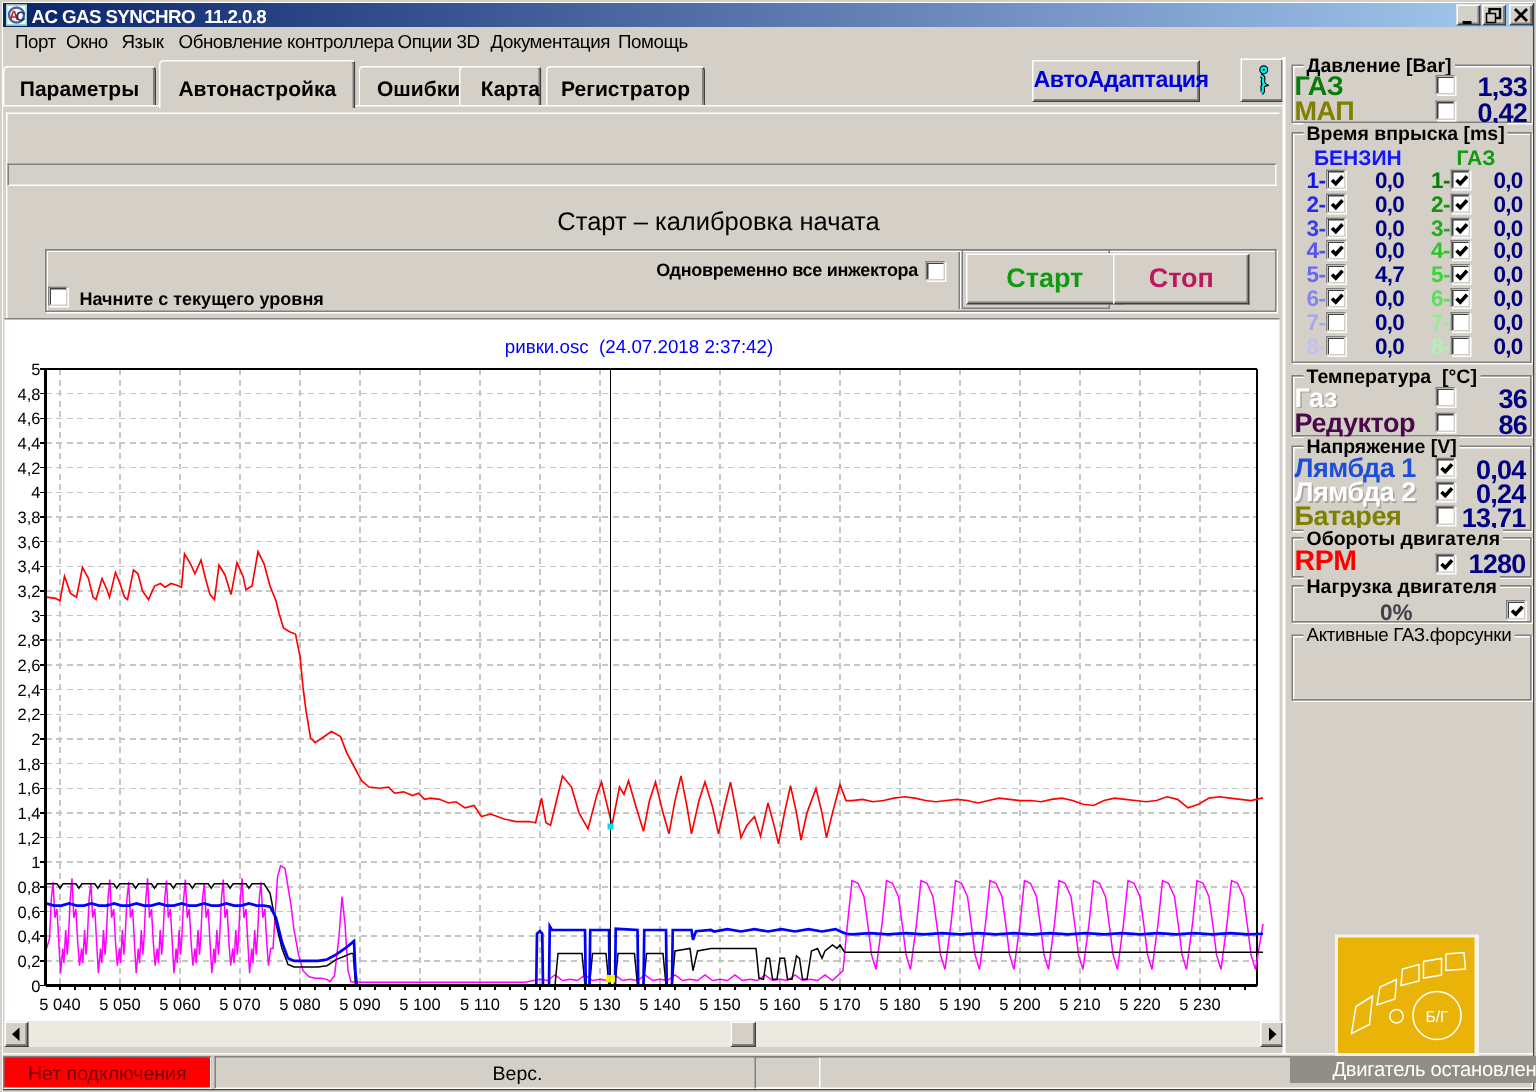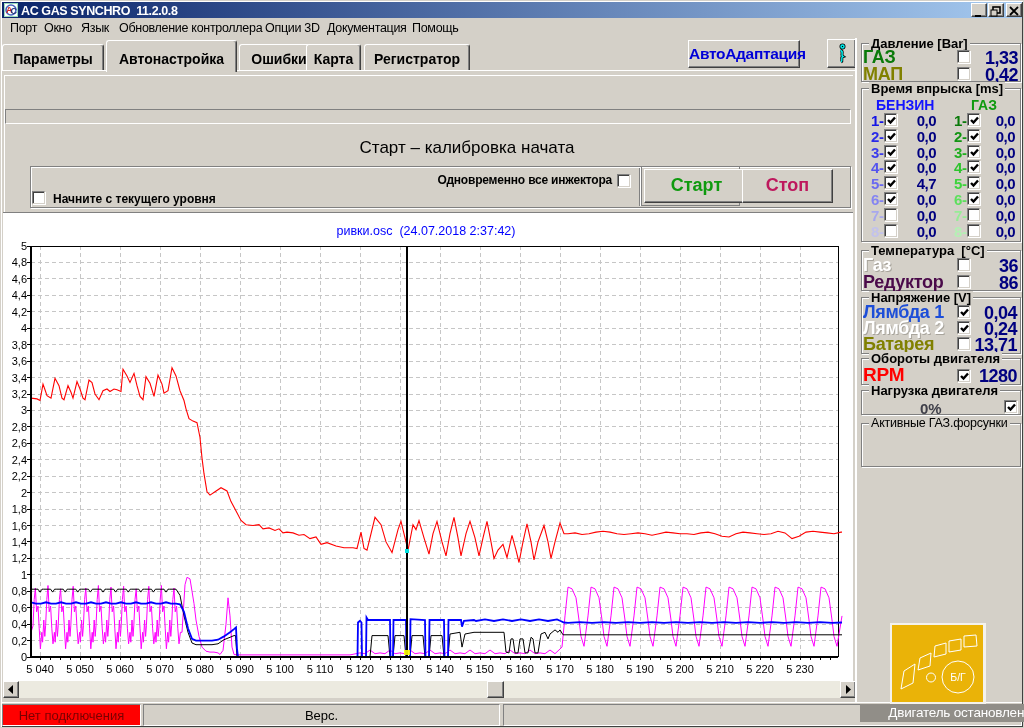--- a/index.html
+++ b/index.html
@@ -45,21 +45,21 @@
 <span class="abs" style="left:117px;top:3px;">Обновление контроллера</span>
 <span class="abs" style="left:263px;top:3px;">Опции 3D</span>
 <span class="abs" style="left:325px;top:3px;">Документация</span>
 <span class="abs" style="left:410px;top:3px;">Помощь</span>
 </div>
 
 <div class="abs" style="left:2px;top:40px;width:853px;height:32px;background:#d4d0c8;"></div>
 <div class="abs" id="tab1" style="left:2px;top:44px;width:102px;height:28px;background:#d4d0c8;border-top:1px solid #fff;border-left:1px solid #fff;border-right:1px solid #404040;border-radius:3px 3px 0 0;box-shadow:inset -1px 0 0 #808080;font-weight:bold;font-size:14px;text-align:center;padding-top:6px;">Параметры</div>
 <div class="abs" style="left:106px;top:40px;width:131px;height:32px;background:#d4d0c8;border-top:1px solid #fff;border-left:1px solid #fff;border-right:1px solid #404040;border-radius:3px 3px 0 0;box-shadow:inset -1px 0 0 #808080;font-weight:bold;font-size:14px;text-align:center;padding-top:10px;z-index:3;">Автонастройка</div>
 <div class="abs" style="left:239px;top:44px;width:80px;height:28px;background:#d4d0c8;border-top:1px solid #fff;border-left:1px solid #fff;border-right:1px solid #404040;border-radius:3px 3px 0 0;box-shadow:inset -1px 0 0 #808080;font-weight:bold;font-size:14px;text-align:center;padding-top:6px;">Ошибки</div>
-<div class="abs" style="left:306px;top:44px;width:55px;height:28px;background:#d4d0c8;border-top:1px solid #fff;border-left:1px solid #fff;border-right:1px solid #404040;border-radius:3px 3px 0 0;box-shadow:inset -1px 0 0 #808080;font-weight:bold;font-size:14px;text-align:center;padding-top:6px;">Карта</div>
+<div class="abs" style="left:306px;top:44px;width:55px;height:28px;background:#d4d0c8;border-top:1px solid #fff;border-left:1px solid #fff;border-right:1px solid #404040;border-radius:3px 3px 0 0;box-shadow:inset -1px 0 0 #808080;font-weight:bold;font-size:14px;text-align:right;padding-top:6px;">Карта</div>
 <div class="abs" style="left:364px;top:44px;width:106px;height:28px;background:#d4d0c8;border-top:1px solid #fff;border-left:1px solid #fff;border-right:1px solid #404040;border-radius:3px 3px 0 0;box-shadow:inset -1px 0 0 #808080;font-weight:bold;font-size:14px;text-align:center;padding-top:6px;">Регистратор</div>
 
 <div class="btn abs" style="left:688px;top:40px;width:112px;height:28px;text-align:center;"><span style="color:#0000d8;font-weight:bold;font-size:15.5px;line-height:26px;letter-spacing:-0.3px;">АвтоАдаптация</span></div>
 <div class="btn abs" style="left:827px;top:39px;width:29px;height:29px;">
 <svg width="27" height="27" viewBox="0 0 27 27">
       <g stroke="#000" stroke-width="3" fill="none">
         <circle cx="14.5" cy="6.5" r="1.5"></circle>
         <path d="M12.5,10.5 C16.5,11.5 12,14.5 15,16.5 C12,17.5 15.5,20.5 13,22"></path>
       </g>
       <g stroke="#00f0f0" stroke-width="1.5" fill="none">
@@ -67,21 +67,21 @@
         <path d="M12.5,10.5 C16.5,11.5 12,14.5 15,16.5 C12,17.5 15.5,20.5 13,22"></path>
       </g>
     </svg>
 </div>
 
 <div class="abs" style="left:2px;top:70px;width:853px;height:630px;background:#d4d0c8;border-top:1px solid #fff;"></div>
 <div class="abs" style="left:4px;top:75px;width:849px;height:623px;border-top:1px solid #fff;border-left:1px solid #fff;"></div>
 
 <div class="abs sunken" style="left:5px;top:109px;width:846px;height:15px;background:#d4d0c8;"></div>
 
-<div class="abs" style="left:0px;top:138px;width:934px;text-align:center;font-size:17px;">Старт – калибровка начата</div>
+<div class="abs" style="left:12px;top:138px;width:934px;text-align:center;font-size:17px;">Старт – калибровка начата</div>
 
 <div class="abs" style="left:30px;top:166px;width:821px;height:42px;border:1px solid #808080;box-shadow:1px 1px 0 #fff, inset 1px 1px 0 #fff;background:#d4d0c8;"></div>
 <div class="cb" style="left:32px;top:191px;"></div>
 <div class="abs" style="left:53px;top:192px;font-size:12px;font-weight:bold;">Начните с текущего уровня</div>
 <div class="abs" style="left:380px;top:173px;width:232px;text-align:right;font-size:12px;font-weight:bold;letter-spacing:-0.2px;">Одновременно все инжектора</div>
 <div class="cb" style="left:617px;top:174px;"></div>
 <div class="abs" style="left:639px;top:168px;width:2px;height:38px;border-left:1px solid #808080;border-right:1px solid #fff;"></div>
 <div class="abs" style="left:641px;top:166px;width:99px;height:40px;border:1px solid #808080;"></div>
 <div class="btn abs" style="left:644px;top:169px;width:105px;height:34px;text-align:center;"><span style="color:#0f9a0f;font-weight:bold;font-size:18px;line-height:30px;">Старт</span></div>
 <div class="btn abs" style="left:742px;top:169px;width:91px;height:34px;text-align:center;"><span style="color:#be185d;font-weight:bold;font-size:18px;line-height:30px;text-align:center;">Стоп</span></div>
@@ -313,21 +313,21 @@
 <div class="btn abs" style="left:840px;top:681px;width:16px;height:17px;"><svg width="14" height="15">
       <path d="M5,3 L10,7.5 L5,12 Z" fill="#000"></path>
     </svg></div>
 <div class="btn abs" style="left:487px;top:681px;width:17px;height:17px;"></div>
 
 <div class="abs" style="left:855px;top:38px;width:2px;height:664px;background:#fff;"></div>
 <div class="abs" style="left:858px;top:38px;width:164px;height:664px;background:#d4d0c8;"></div>
 
 <div class="abs" style="left:2px;top:702px;width:1020px;height:24px;background:#d4d0c8;border-top:1px solid #fff;"></div>
 <div class="abs sunken" style="left:2px;top:704px;width:139px;height:22px;background:#ff0000;color:#7a0000;font-size:13px;text-align:center;padding-top:3px;">Нет подключения</div>
-<div class="abs sunken" style="left:143px;top:704px;width:357px;height:22px;font-size:13px;text-align:center;padding-top:3px;">Верс.</div>
+<div class="abs sunken" style="left:143px;top:704px;width:404px;height:22px;font-size:13px;text-align:center;padding-top:3px;">Верс.</div>
 <div class="abs sunken" style="left:503px;top:704px;width:519px;height:22px;"></div>
 <div class="abs" style="left:860px;top:704px;width:196px;height:18px;background:#918e88;color:#fff;font-size:13.5px;letter-spacing:-0.2px;text-align:center;padding-top:1px;white-space:nowrap;">Двигатель остановлен!</div>
 
 <div class="abs" style="left:890px;top:623px;width:96px;height:81px;background:#f4f2ec;"></div>
 <div class="abs" style="left:892px;top:625px;width:91px;height:77px;background:#eab308;">
 <svg width="91" height="77" viewBox="0 0 91 77">
 <g fill="none" stroke="#fff" stroke-width="1">
 <path d="M9,64 L12,46 L23,39 L21,58 Z"></path>
 <path d="M26,45 L28,33 L39,28 L38,41 Z"></path>
 <path d="M42,32 L43,21 L54,18 L54,29 Z"></path>

